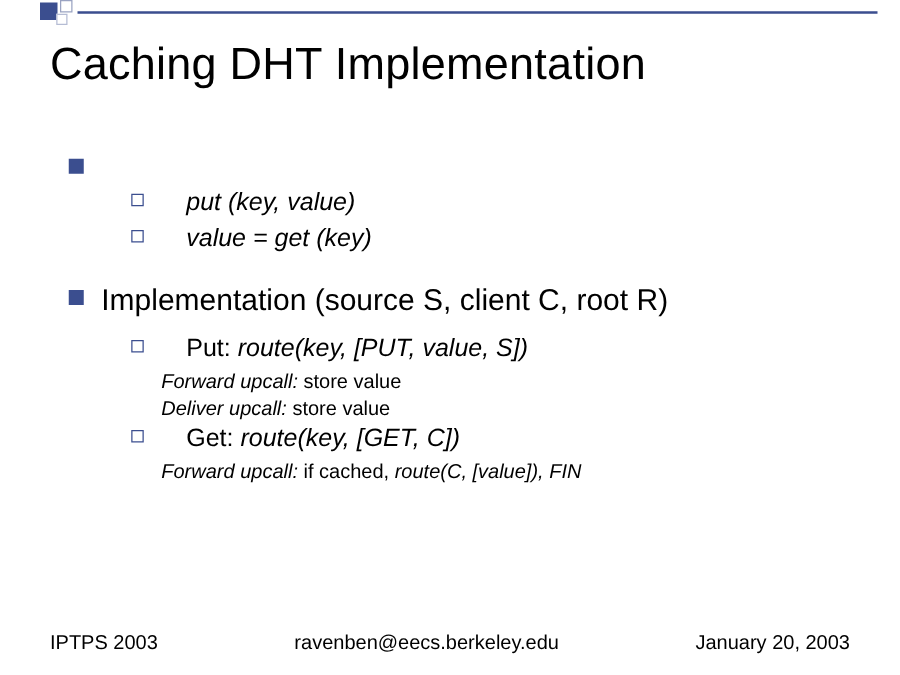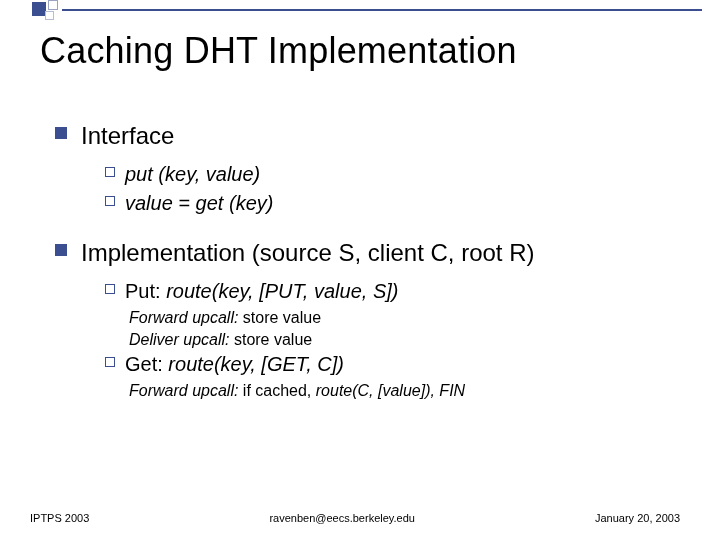--- a/index.html
+++ b/index.html
@@ -78,20 +78,21 @@
     line-height: 1.3;
   }
   .l2group {
     margin-left: 50px;
     margin-bottom: 8px;
   }
   .l2 {
     display: flex;
     align-items: flex-start;
     margin-bottom: 2px;
+    gap: 24px;
   }
   .l2 .bullet-open {
     width: 10px; height: 10px;
     border: 1.5px solid #3b4e8f;
     margin-top: 6px;
     margin-right: 10px;
     flex-shrink: 0;
   }
   .l2 .txt {
     font-size: 20px;
@@ -99,46 +100,45 @@
   }
   .l2cont {
     margin-left: 24px;
     font-size: 16px;
     line-height: 1.35;
   }
   .it { font-style: italic; }
   .footer {
     position: absolute;
     bottom: 16px;
-    left: 30px;
+    left: 40px;
     right: 40px;
     display: flex;
     justify-content: space-between;
-    font-size: 11px;
+    font-size: 16px;
     color: #000;
   }
   .footer .mid { text-align: center; flex: 1; }
 </style>
 </head>
 <body>
 
 <div class="deco">
   <div class="sq1"></div>
   <div class="sq2"></div>
   <div class="sq3"></div>
   <div class="line"></div>
 </div>
 
 <div class="title">Caching DHT Implementation</div>
 
 <div class="content">
 
   <div class="l1">
     <div class="bullet-sq"></div>
-    <div class="txt">Interface</div>
   </div>
   <div class="l2group">
     <div class="l2">
       <div class="bullet-open"></div>
       <div class="txt">
         <span class="it">put</span><span class="it"> (key, value)</span>
       </div>
     </div>
     <div class="l2">
       <div class="bullet-open"></div>

